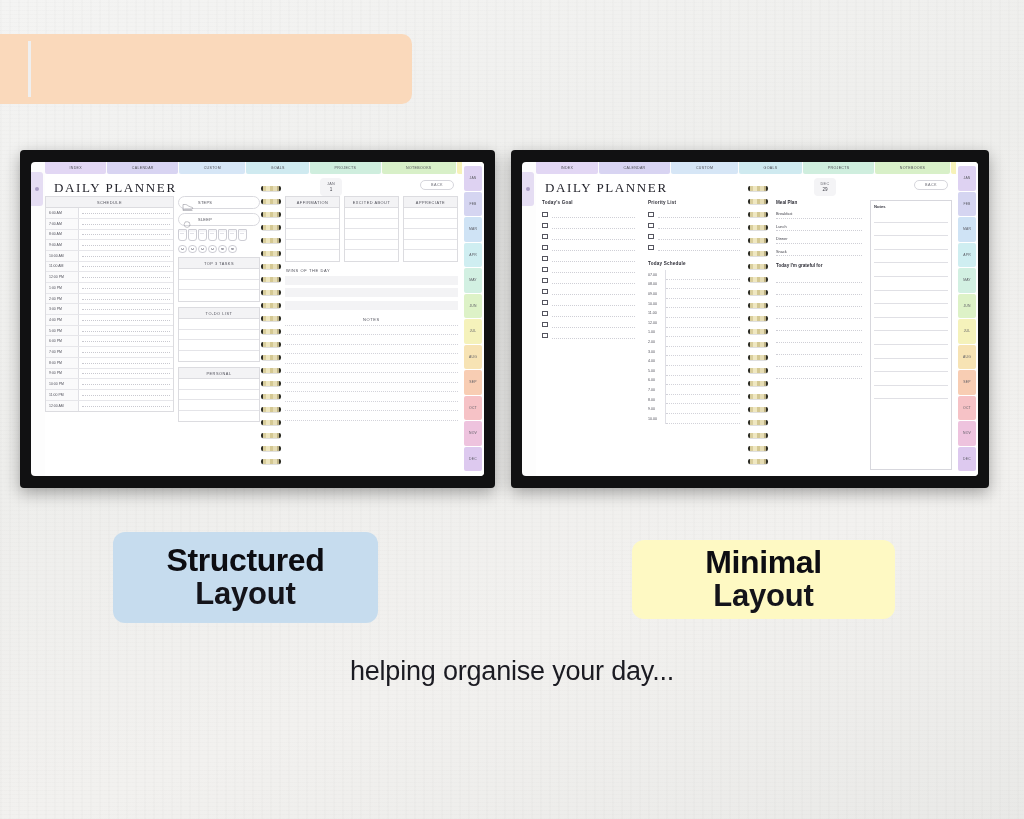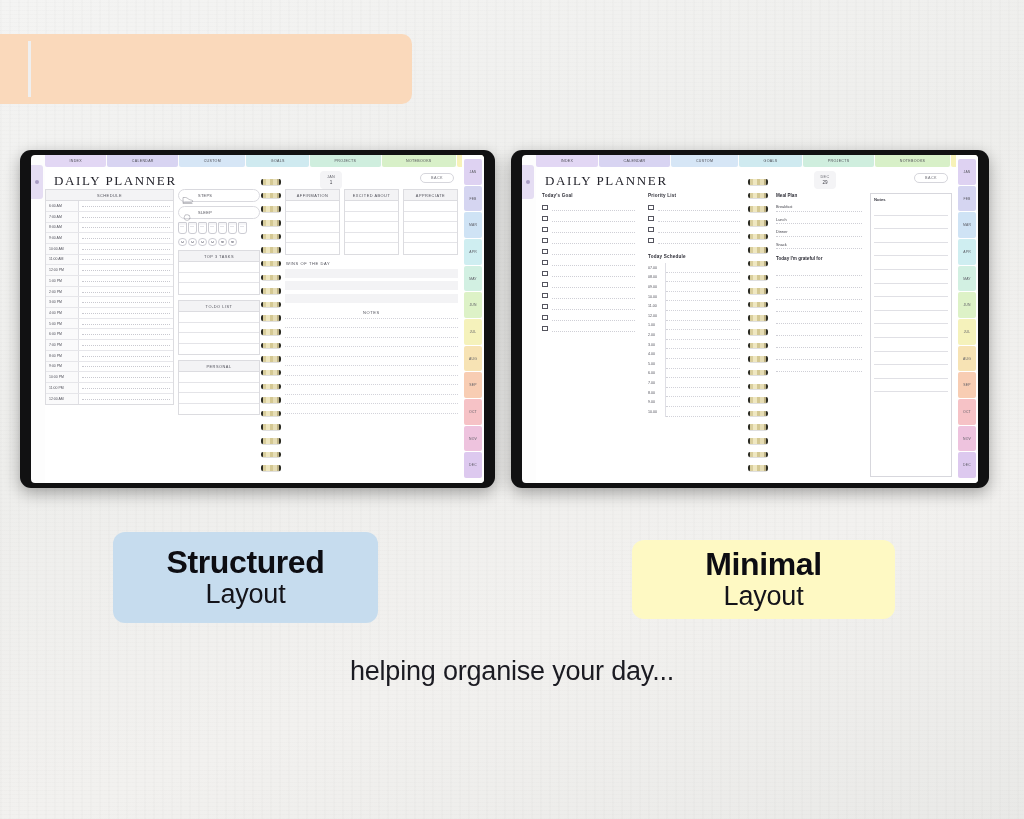--- a/index.html
+++ b/index.html
@@ -32,22 +32,22 @@
     font-size: 43px; letter-spacing: -0.5px;
     color: #101010; white-space: nowrap;
   }
   .title-text b { font-weight: 800; }
   .title-text span { font-weight: 400; }
 
   
   .tablet {
     position: absolute;
     background: #111112;
-    border-radius: 11px;
-    padding: 5px 11px;
+    border-radius: 4px;
+    padding: 12px 11px;
     box-shadow: 0 5px 16px rgba(0,0,0,0.33);
   }
   #tablet-structured { left: 20px; top: 150px; width: 475px; height: 338px; }
   #tablet-minimal    { left: 511px; top: 150px; width: 478px; height: 338px; }
   .screen {
     width: 100%; height: 100%;
     background: #fdfdfd;
     border-radius: 4px;
     position: relative; overflow: hidden;
     display: flex;
@@ -221,21 +221,21 @@
 
   
   .layout-badge {
     position: absolute; border-radius: 12px;
     display: flex; flex-direction: column; align-items: center; justify-content: center;
     line-height: 1.06;
   }
   #badge-structured { left: 113px; top: 532px; width: 265px; height: 91px; background: #c6dcee; }
   #badge-minimal    { left: 632px; top: 540px; width: 263px; height: 79px; background: #fef9c3; }
   .layout-badge .b1 { font-size: 32px; font-weight: 800; color: #0d0d12; letter-spacing: -0.4px; }
-  .layout-badge .b2 { font-size: 27px; font-weight: 400; color: #14141a; letter-spacing: -0.2px; }
+  .layout-badge .b2 { font-size: 31px; font-weight: 700; color: #14141a; letter-spacing: -0.2px; }
 
   
   .caption {
     position: absolute; left: 0; right: 0; top: 652px;
     text-align: center; font-size: 27px; line-height: 1.45;
     color: #1b1b22; letter-spacing: -0.2px;
   }
 </style>
 </head>
 <body>

